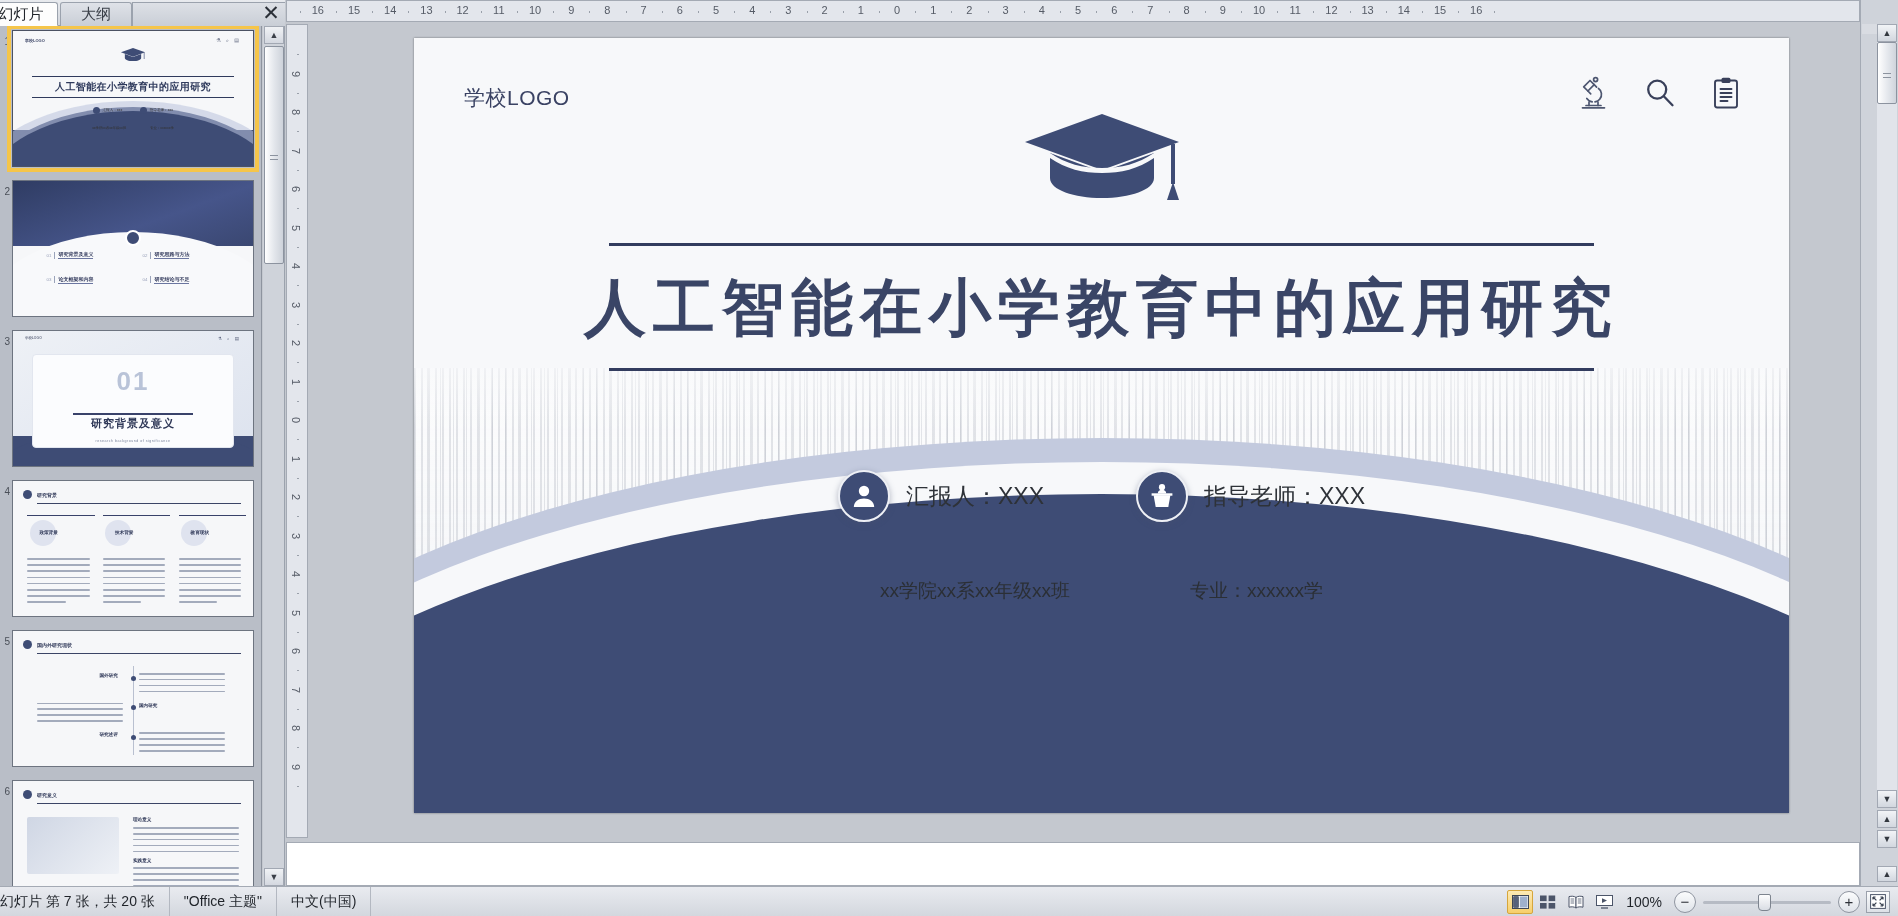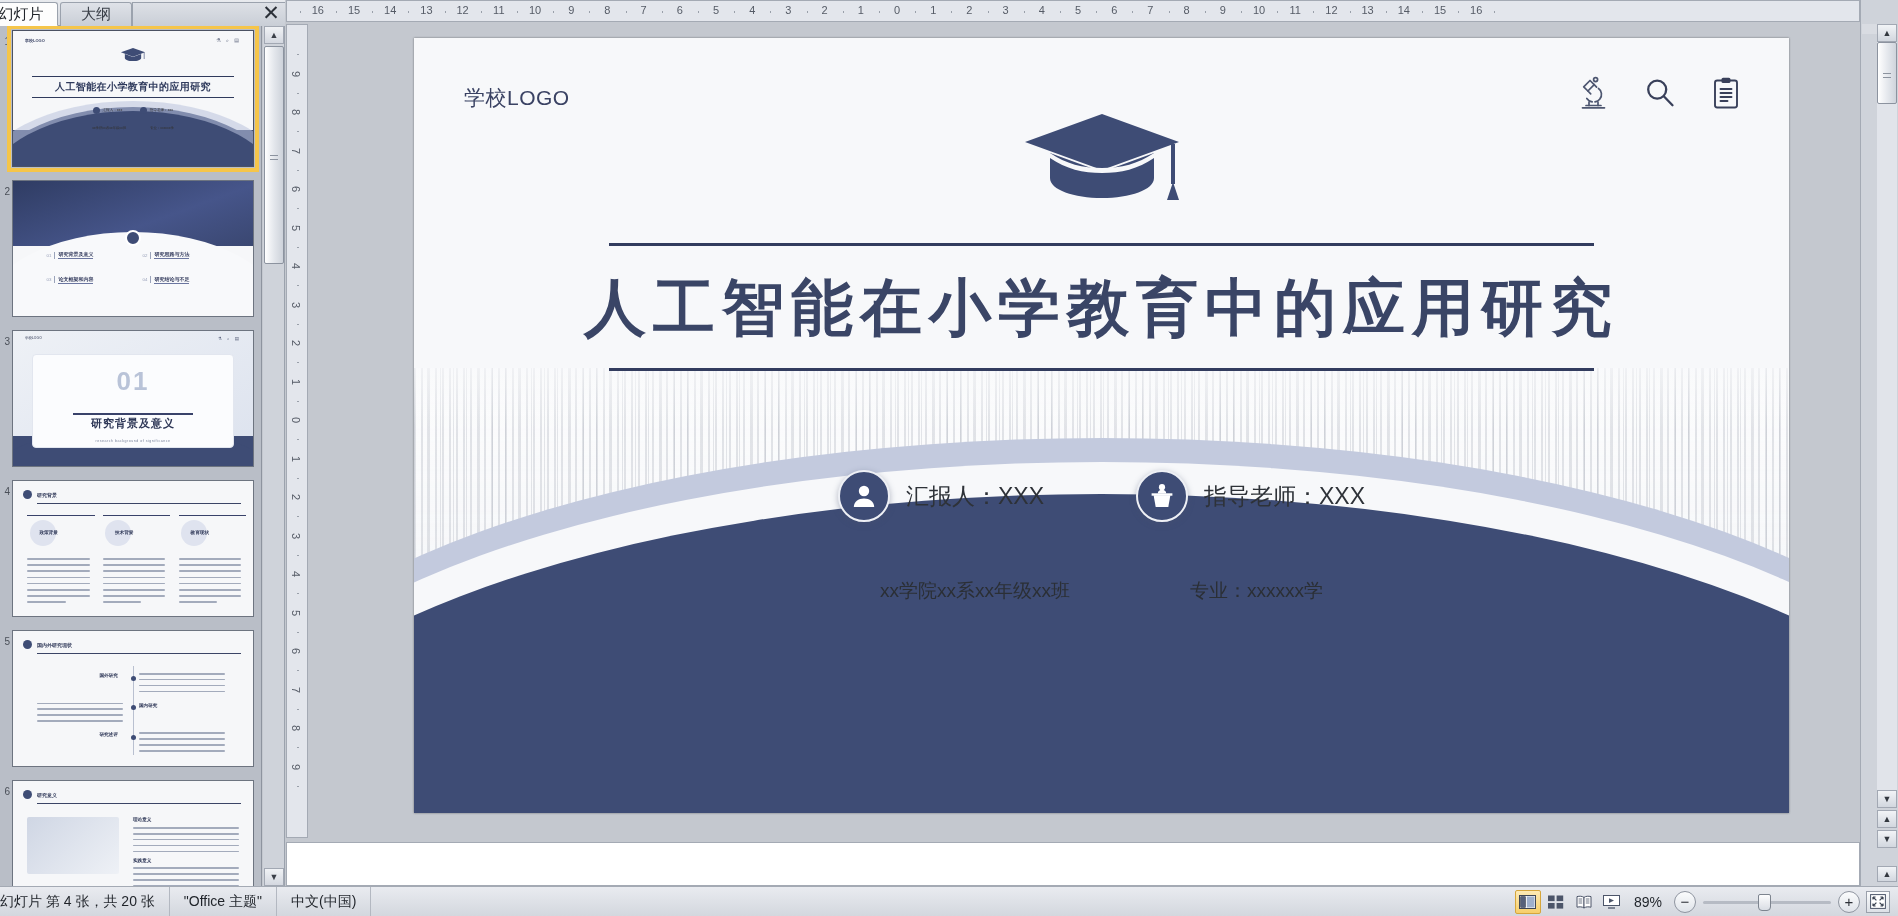--- a/index.html
+++ b/index.html
@@ -782,21 +782,21 @@
   </div>
   <div class="rsb rsb-arrow" style="bottom:4px; height:16px;">
     <span>▲</span>
   </div>
 </div>
 
 <div id="notespane"></div>
 
 <div id="statusbar">
   <div class="sb-seg" style="padding-left:0;">
-    <span>幻灯片 第 4 张，共 20 张</span>
+    <span>幻灯片 第 7 张，共 20 张</span>
   </div>
   <div class="sb-seg">
     <span>"Office 主题"</span>
   </div>
   <div class="sb-seg">
     <span>中文(中国)</span>
   </div>
 
   <div id="status-right">
     <div class="viewbtn active">
@@ -823,21 +823,21 @@
       </svg>
     </div>
     <div class="viewbtn">
       <svg width="17" height="14" viewBox="0 0 17 14">
         <rect x="0.5" y="0.5" width="16" height="10" fill="#fff" stroke="#4c5569"></rect>
         <path d="M6 3.2l5 2.4-5 2.4z" fill="#4c5569"></path>
         <path d="M5 13h7" stroke="#4c5569" stroke-width="1.3"></path>
       </svg>
     </div>
 
-    <div id="zoompct">89%</div>
+    <div id="zoompct">100%</div>
 
     <div class="zbtn">
       <span>−</span>
     </div>
     <div id="ztrack">
       <div class="zline"></div>
       <div id="zhandle"></div>
     </div>
     <div class="zbtn">
       <span>+</span>

